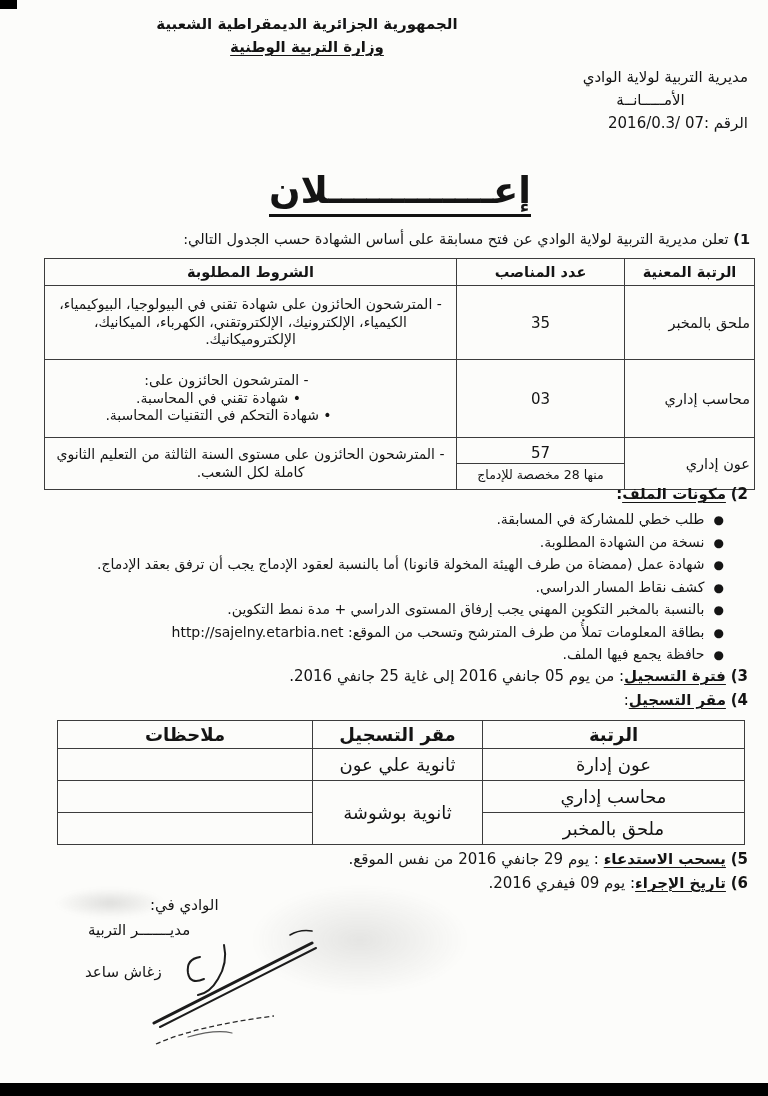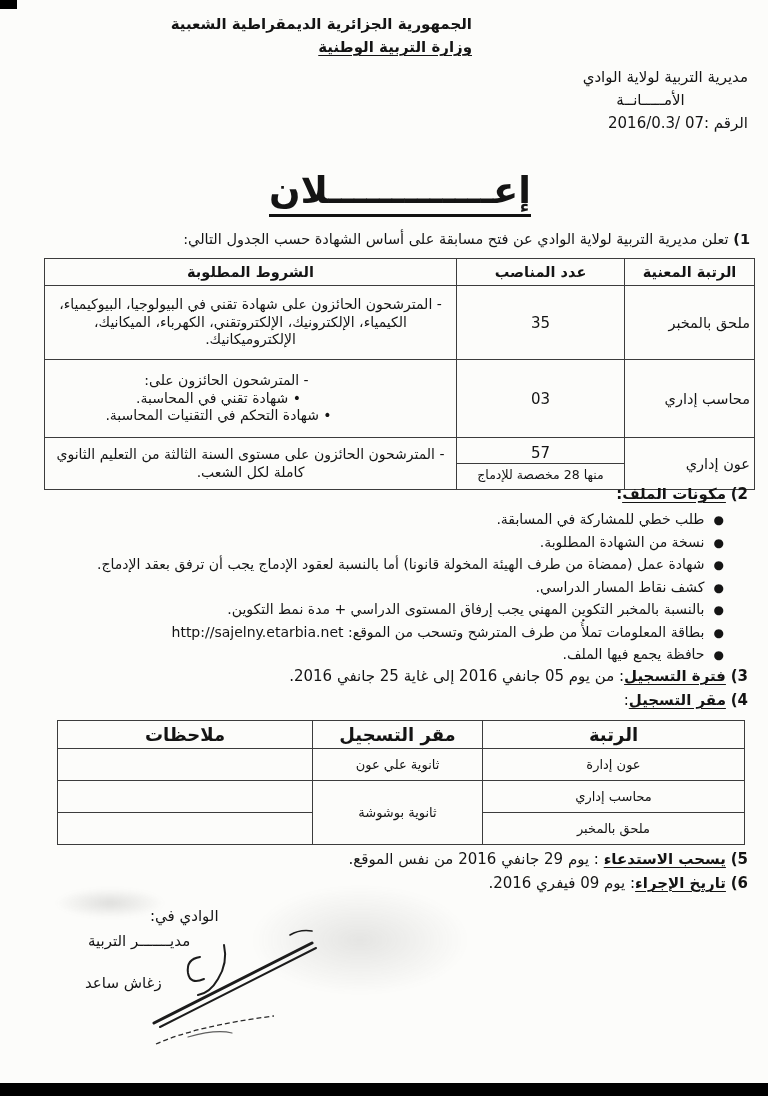--- a/index.html
+++ b/index.html
@@ -11,21 +11,21 @@
   .abs{position:absolute;}
   .rtl{direction:rtl;unicode-bidi:isolate;}
   .ltr{direction:ltr;unicode-bidi:isolate;display:inline-block;}
   .b{font-weight:bold;}
   .u{text-decoration:underline;text-underline-offset:3px;}
   .lbl{font-weight:bold;text-decoration:underline;text-underline-offset:3px;}
 
   .corner-mark{left:0;top:0;width:17px;height:9px;background:#000;}
   .bottom-bar{left:0;bottom:0;width:768px;height:13px;background:#000;}
 
-  .hdr-center{top:13px;left:142px;width:330px;font-size:15px;line-height:23px;font-weight:bold;}
+  .hdr-center{top:13px;left:142px;width:330px;text-align:center;font-size:15px;line-height:23px;font-weight:bold;}
   .hdr-right{top:66px;right:20px;width:235px;text-align:right;font-size:15px;line-height:23px;}
   .hdr-right .centered{text-align:center;padding-left:40px;}
 
   .main-title{top:170px;left:250px;width:300px;text-align:center;}
   .main-title span{
     display:inline-block;font-size:37px;font-weight:bold;line-height:1.15;
     border-bottom:3px solid #111;padding-bottom:1px;
   }
 
   .para1{top:231px;right:18px;width:736px;text-align:right;font-size:14.5px;}
@@ -41,25 +41,25 @@
   .t1 .bullets div{padding-right:42px;text-align:center;}
   .t1 .cnt-split{padding:0;}
   .t1 .cnt-top{border-bottom:1.4px solid #3c3c3c;text-align:center;font-size:15px;padding:1px 0;}
   .t1 .cnt-note{text-align:center;font-size:12.5px;padding:3px 0 2px;}
 
   .sec{right:20px;font-size:15px;text-align:right;}
   .bullet-list{top:509px;right:44px;width:680px;font-size:14px;line-height:21.5px;text-align:right;}
   .bullet-list .li .dot{margin-left:9px;font-size:12px;}
 
   .t2{top:720px;right:23px;width:687px;}
-  .t2 td,.t2 th{border:1.6px solid #3c3c3c;font-size:13px;text-align:center;vertical-align:middle;padding:0;}
+  .t2 td,.t2 th{border:1.6px solid #3c3c3c;font-size:18px;text-align:center;vertical-align:middle;padding:0;}
   .t2 th{height:27px;font-size:18px;}
   .t2 td{height:31px;}
 
-  .sig-line{font-size:15px;margin-top:11px;}
+  .sig-line{font-size:15px;}
   .smudge{border-radius:50%;filter:blur(2px);}
 </style>
 </head>
 <body>
 
 <div class="abs corner-mark"></div>
 <div class="abs bottom-bar"></div>
 <div class="abs smudge" style="left:250px;top:885px;width:220px;height:110px;background:radial-gradient(ellipse at center,rgba(90,90,90,.14),rgba(90,90,90,0) 70%);"></div>
 <div class="abs smudge" style="left:55px;top:888px;width:110px;height:30px;background:radial-gradient(ellipse at center,rgba(90,90,90,.18),rgba(90,90,90,0) 70%);"></div>
 

